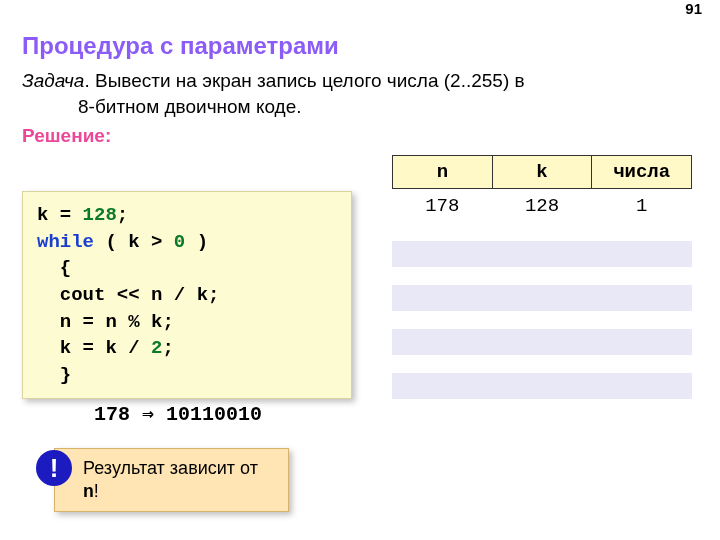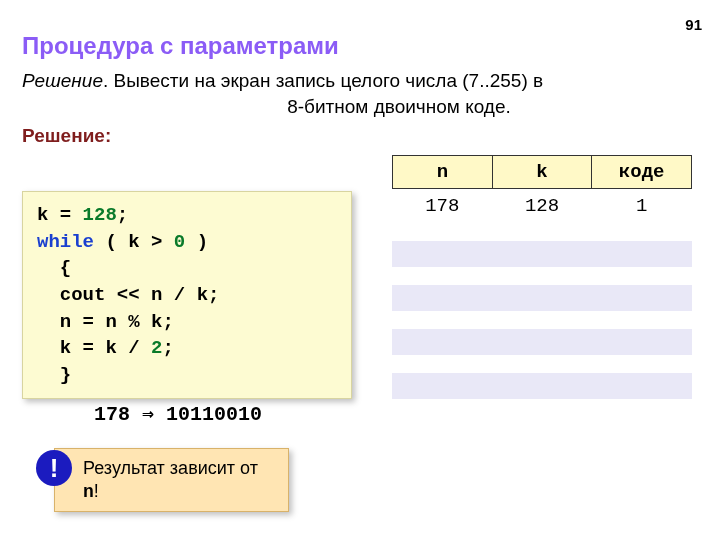--- a/index.html
+++ b/index.html
@@ -7,21 +7,21 @@
     padding: 0;
     width: 720px;
     height: 540px;
     font-family: Arial, sans-serif;
     background: #fff;
     position: relative;
     overflow: hidden;
   }
   .page-number {
     position: absolute;
-    top: 16px;
+    top: 0;
     right: 18px;
     font-size: 15px;
     font-weight: bold;
     color: #000;
   }
   .title {
     font-size: 24px;
     font-weight: bold;
     color: #8b5cf6;
     margin: 32px 0 8px 22px;
@@ -30,26 +30,25 @@
     font-size: 19px;
     color: #000;
     margin: 6px 0 6px 22px;
     line-height: 1.35;
   }
   .task-label {
     font-style: italic;
   }
   .task-indent {
     margin-left: 56px;
-    text-align: center;
   }
   .solution-label {
     font-size: 19px;
     font-weight: bold;
-    color: #7f1d1d;
+    color: #ec4899;
     margin: 4px 0 8px 22px;
   }
   .content-row {
     display: flex;
     align-items: flex-end;
     margin-left: 22px;
   }
   .code-box {
     background: #fdfbd2;
     border: 1px solid #d8d4a0;
@@ -133,42 +132,42 @@
   }
 </style>
 </head>
 <body>
 
 <div class="page-number">91</div>
 
 <div class="title">Процедура с параметрами</div>
 
 <div class="task">
-  <span class="task-label">Решение</span><span>. Вывести на экран запись целого числа (7..255) в</span>
+  <span class="task-label">Задача</span><span>. Вывести на экран запись целого числа (2..255) в</span>
   <div class="task-indent">8-битном двоичном коде.</div>
 </div>
 
 <div class="solution-label">Решение:</div>
 
 <div class="content-row">
   <div class="code-box"><span>k = </span><span class="num">128</span><span>;</span>
 <span class="kw">while</span><span> ( k &gt; </span><span class="num">0</span><span> )</span>
 <span>  {</span>
 <span>  cout &lt;&lt; n / k;</span>
 <span>  n = n % k;</span>
 <span>  k = k / </span><span class="num">2</span><span>;</span>
 <span>  }</span></div>
 
   <div class="table-area">
     <table class="trace-table">
       <tbody>
           <tr>
         <th>n</th>
         <th>k</th>
-        <th>коде</th>
+        <th>числа</th>
       </tr>
       <tr>
         <td>178</td>
         <td>128</td>
         <td>1</td>
       </tr>
     </tbody>
       </table>
     <div class="stripe"></div>
     <div class="stripe"></div>

